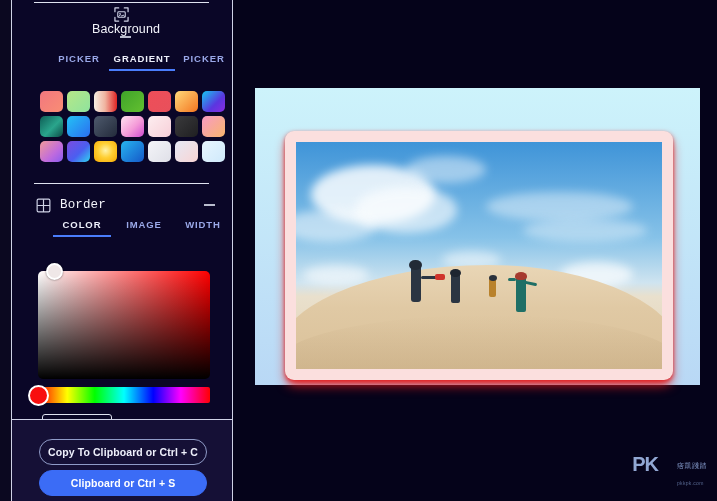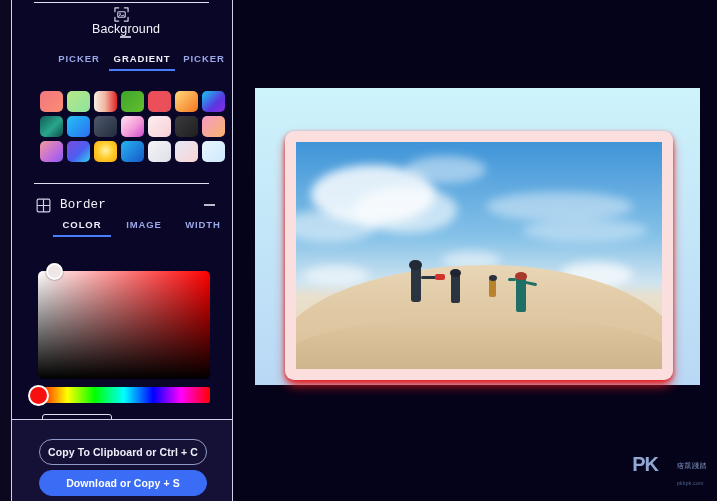--- a/index.html
+++ b/index.html
@@ -359,21 +359,21 @@
 
       <div id="sv-box"></div>
       <div id="sv-handle"></div>
       <div id="hue-strip"></div>
       <div id="hue-handle"></div>
       <div id="hex-field"></div>
     </div>
 
     <div id="actions">
       <div class="btn" id="btn-copy">Copy To Clipboard or Ctrl + C</div>
-      <div class="btn" id="btn-download">Download or Copy + S</div>
+      <div class="btn" id="btn-download">Clipboard or Ctrl + S</div>
     </div>
   </div>
 
   <div id="canvas-area">
     <div id="stage">
 
       <div id="frame">
         <div id="photo">
 
           <div class="cloud" style="left:4%;  top:10%; width:34%; height:26%;"></div>

